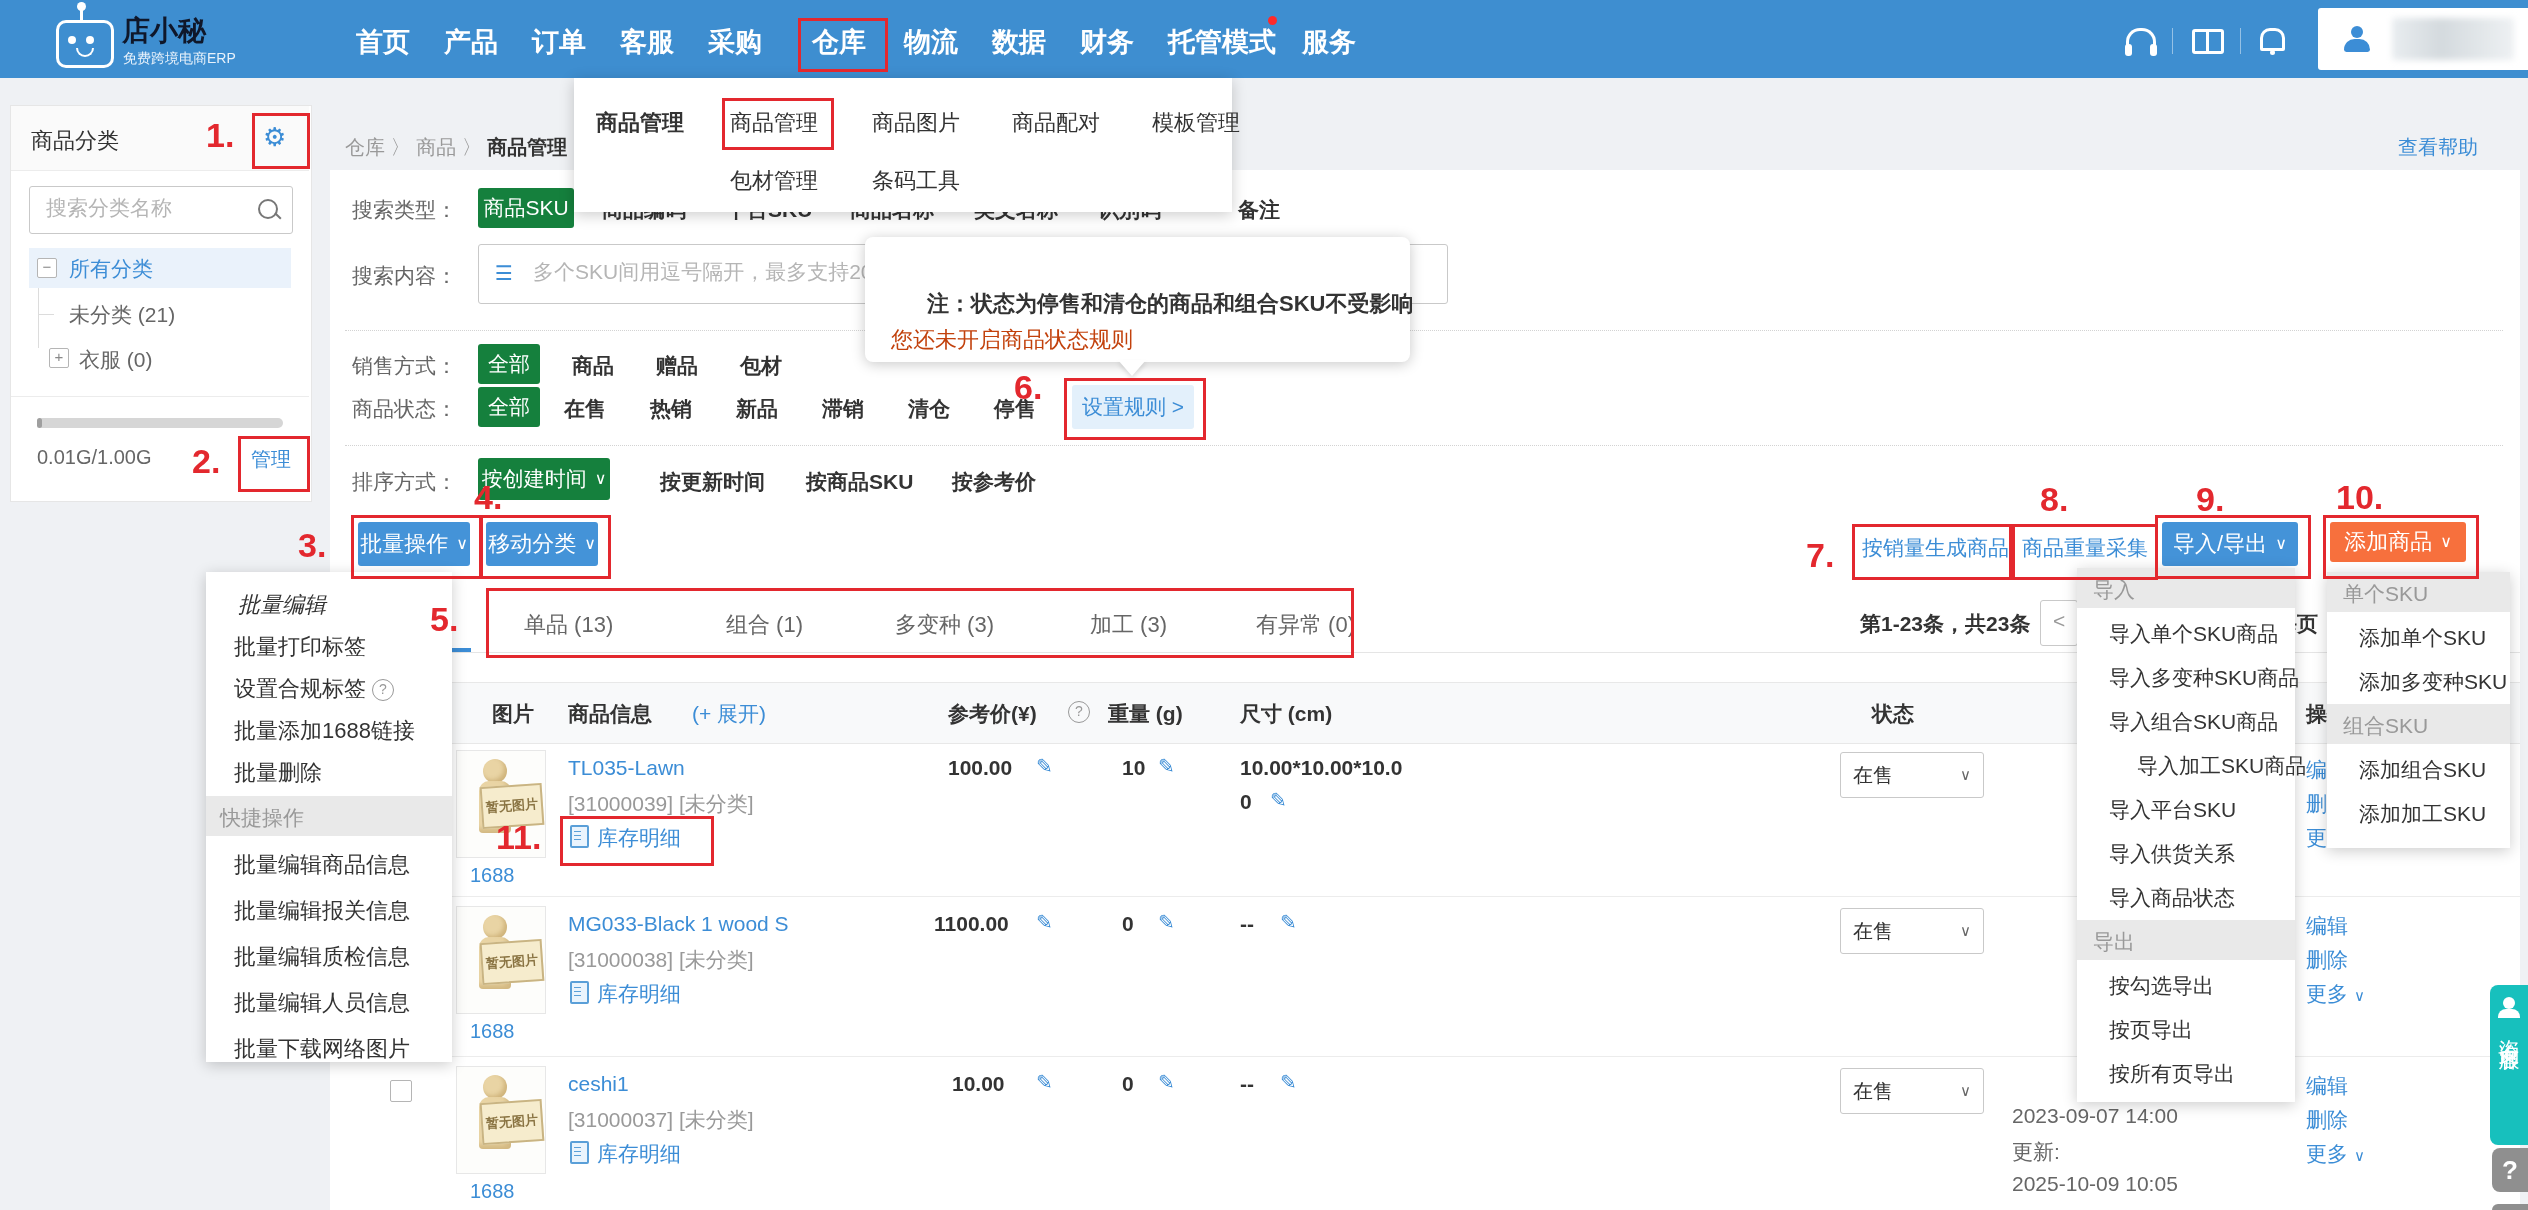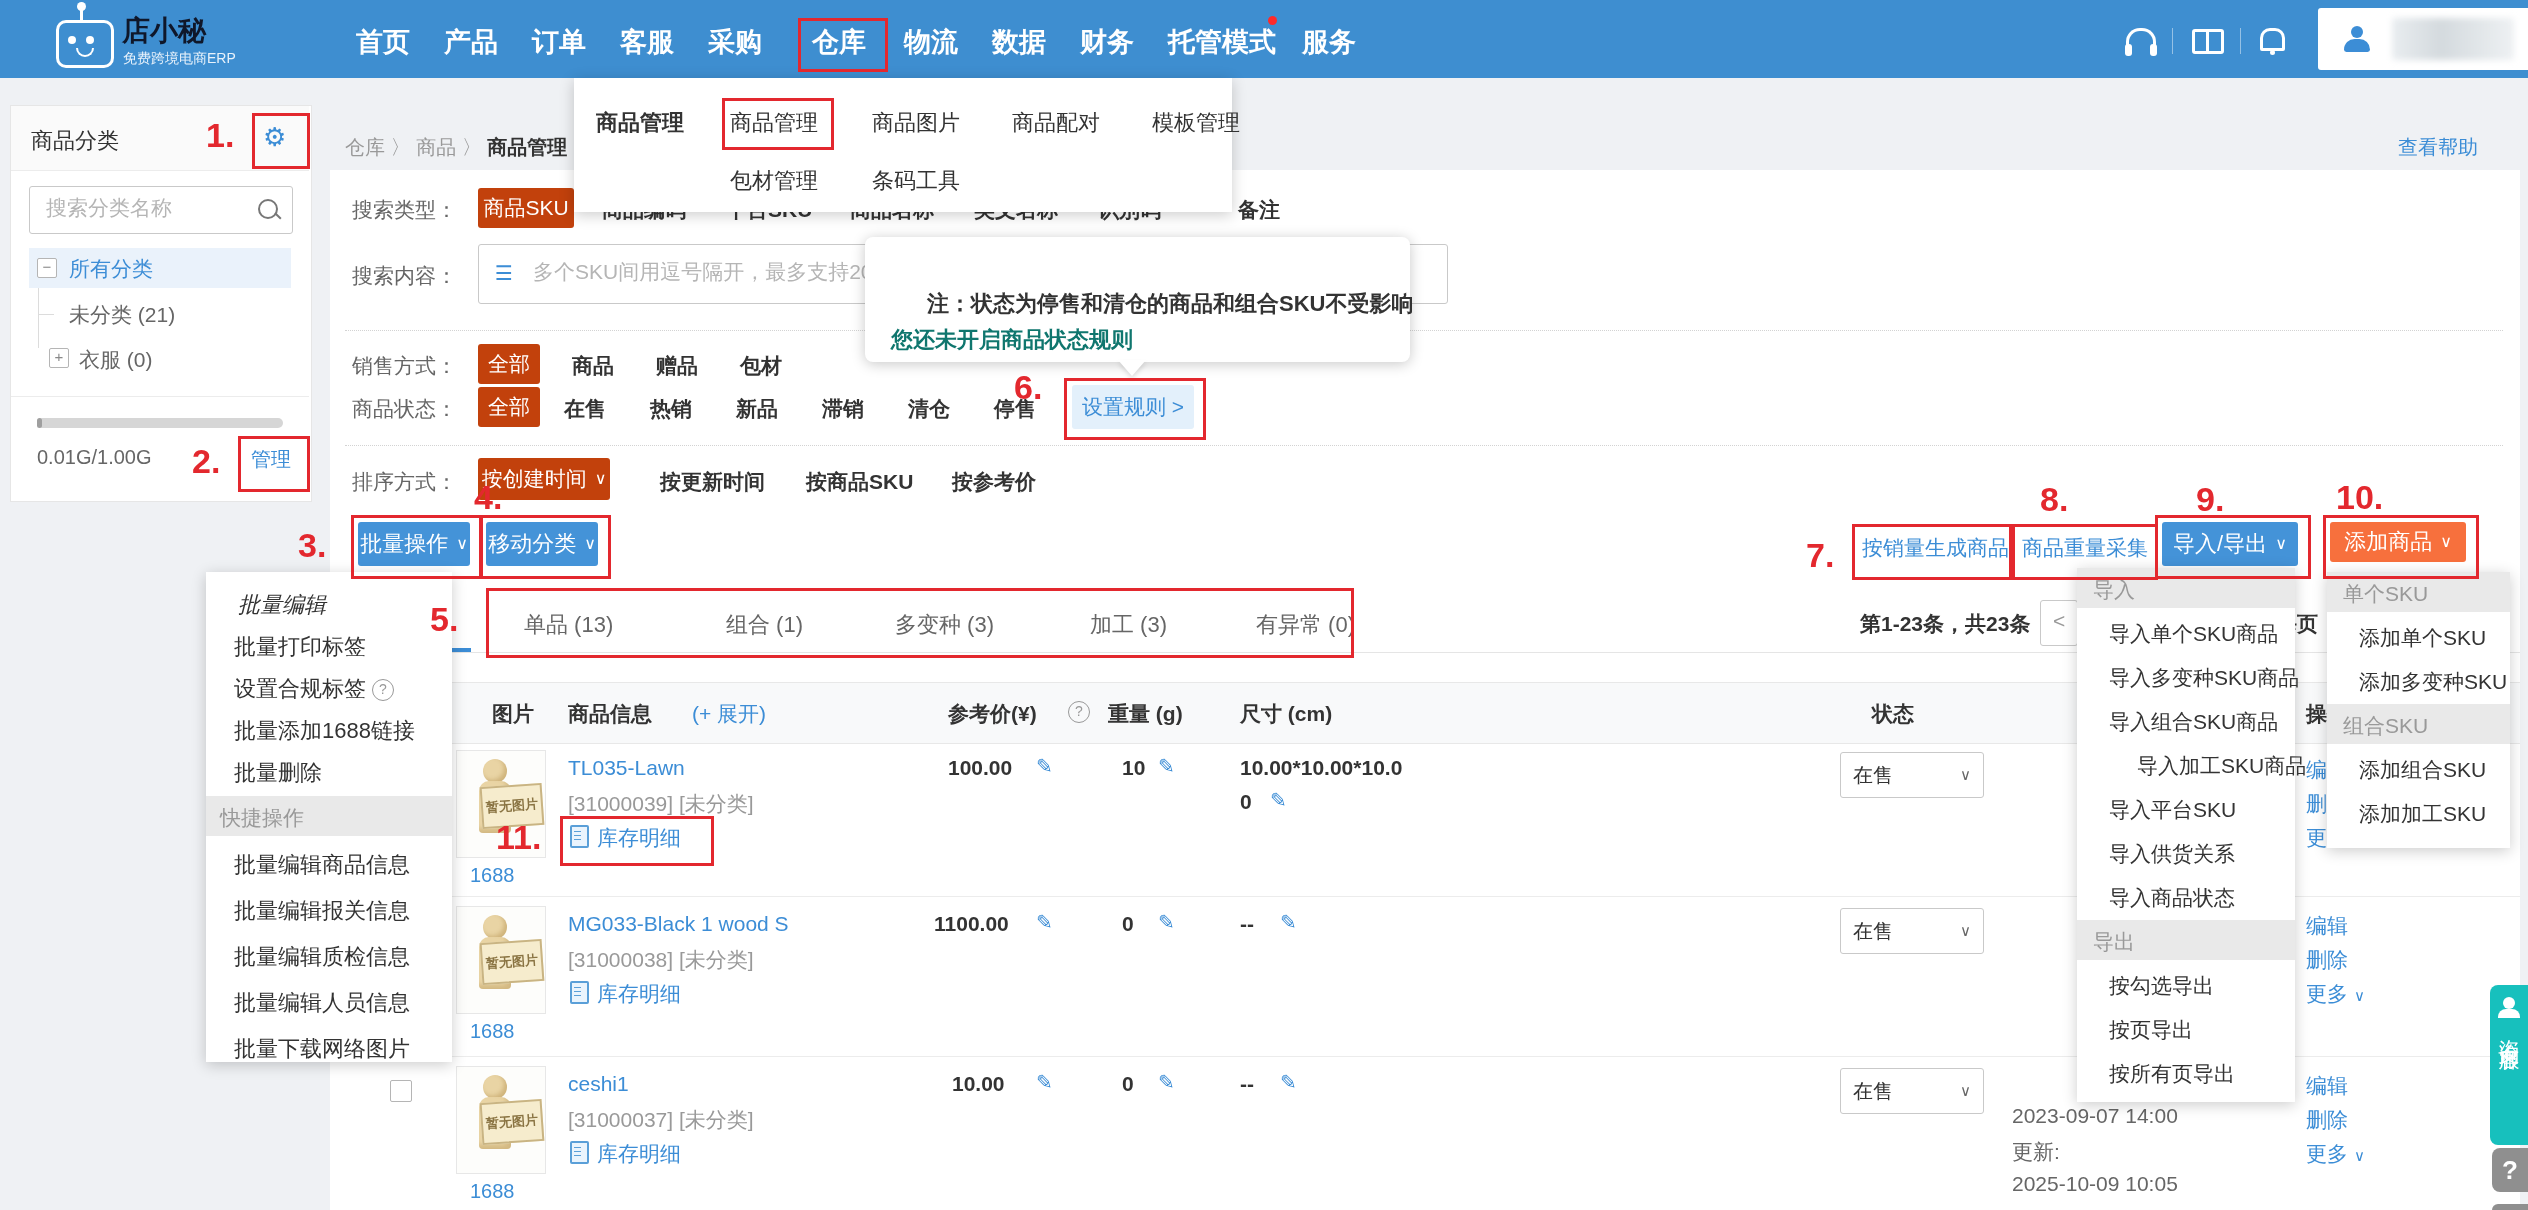--- a/index.html
+++ b/index.html
@@ -40,21 +40,21 @@
   .ic-person::after{content:"";position:absolute;left:0;top:13px;width:26px;height:13px;background:#3c8dd6;border-radius:13px 13px 3px 3px;}
   .reddot{width:9px;height:9px;background:#ff2a2a;border-radius:50%;}
 
   
   .card{background:#fff;}
   .panel{background:#fff;box-shadow:0 3px 14px rgba(0,0,0,.2);}
   .sec-head{background:#e9e9e9;color:#999;}
 
   
   .chip{display:flex;align-items:center;justify-content:center;border-radius:3px;font-size:21px;}
-  .chip-blue{background:#c2410c;color:#fff;}
+  .chip-blue{background:#15803d;color:#fff;}
   .chip-light{background:#e3f0fb;color:#3c8dd6;}
   .btn{display:flex;align-items:center;justify-content:center;border-radius:3px;font-size:22px;color:#fff;}
   .btn-blue{background:#4493d8;}
   .btn-orange{background:#f7703d;}
   .chev::after{content:"∨";font-size:16px;margin-left:8px;position:relative;top:-1px;}
   .chev-b::after{content:"∨";font-size:15px;margin-left:6px;}
 
   
   .rframe{position:absolute;border:3px solid #e3282e;z-index:60;pointer-events:none;}
   .red-num{position:absolute;color:#e3282e;font-weight:800;font-size:34px;z-index:61;}
@@ -67,21 +67,21 @@
   .mag::after{content:"";position:absolute;left:14px;top:14px;width:8px;height:2px;background:#777;transform:rotate(45deg);}
   .filter-ic{color:#3c8dd6;font-size:20px;font-weight:bold;}
 
   
   .tree-row-sel{background:#eaf2fb;}
   .expander{width:18px;height:18px;border:1px solid #b5b5b5;background:#fff;color:#888;font-size:15px;line-height:16px;text-align:center;border-radius:2px;}
 
   
   .tooltip{background:#fff;border-radius:8px;box-shadow:0 2px 14px rgba(0,0,0,.22);z-index:20;}
   .tip-arrow{width:0;height:0;border-left:14px solid transparent;border-right:14px solid transparent;border-top:16px solid #fff;filter:drop-shadow(0 3px 2px rgba(0,0,0,.12));z-index:21;}
-  .warnred{color:#0f766e;font-weight:bold;}
+  .warnred{color:#c2410c;font-weight:normal;}
 
   
   .thead{background:#f8f9fa;border-top:1px solid #e8e8e8;border-bottom:1px solid #e8e8e8;}
   .th{font-weight:bold;font-size:21px;color:#333;}
   .qm{display:inline-block;width:20px;height:20px;border:1px solid #999;border-radius:50%;color:#999;font-size:14px;line-height:19px;text-align:center;margin-left:6px;vertical-align:2px;}
   .edit-ic{color:#3c8dd6;font-size:20px;margin-left:8px;}
   .doc-ic{display:inline-block;width:15px;height:19px;border:2px solid #5a9fd8;border-radius:2px;background:#eaf4fd;vertical-align:-3px;margin-right:8px;position:relative;}
   .doc-ic::after{content:"";position:absolute;left:2px;top:4px;width:7px;height:1px;background:#5a9fd8;box-shadow:0 4px 0 #5a9fd8, 0 8px 0 #5a9fd8;}
   .sel{border:1px solid #c9c9c9;border-radius:3px;background:#fff;display:flex;align-items:center;justify-content:space-between;padding:0 12px;font-size:20px;color:#333;}
   .sel .cv{color:#666;font-size:15px;}

